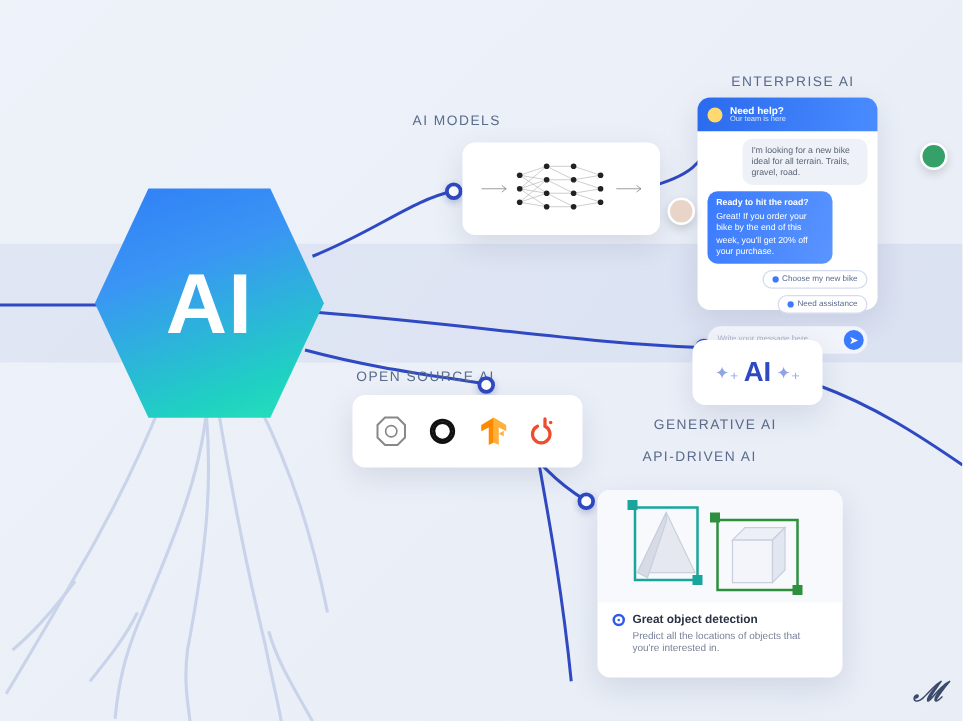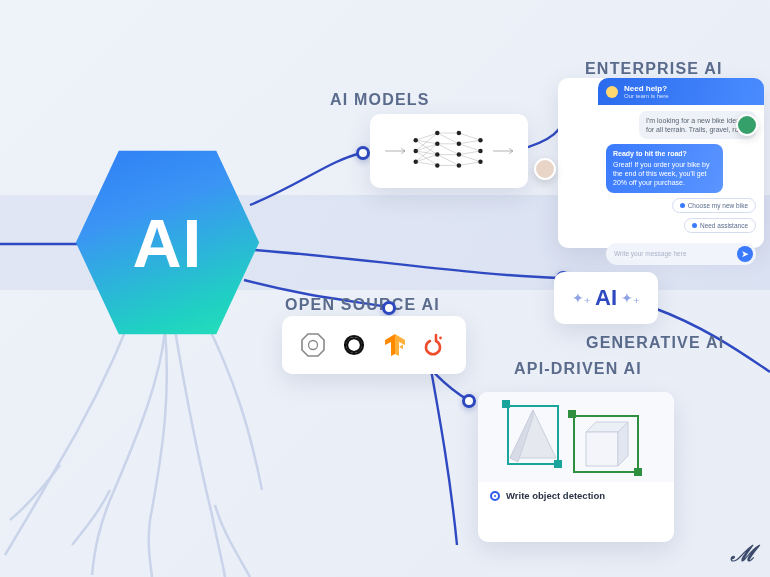--- a/index.html
+++ b/index.html
@@ -46,22 +46,22 @@
   }
 
   .card {
     position: absolute;
     background: #fff;
     border-radius: 10px;
     box-shadow: 0 8px 24px rgba(30,50,100,0.12);
   }
   .section-title {
     position: absolute;
-    font-size: 16px;
-    font-weight: 700;
+    font-size: 11px;
+    font-weight: 400;
     letter-spacing: 1.2px;
     color: #5a6b8c;
   }
 
   .node-dot {
     position: absolute;
     width: 14px; height: 14px;
     border-radius: 50%;
     background: #fff;
     border: 3px solid #2f49c2;
@@ -77,21 +77,21 @@
   
   .opensource-card { left: 282px; top: 316px; width: 184px; height: 58px; display:flex; align-items:center; justify-content:space-around; padding: 0 10px; }
   .os-icon { width: 26px; height: 26px; display:flex; align-items:center; justify-content:center; }
 
   
   .gen-card { left: 554px; top: 272px; width: 104px; height: 52px; display:flex; align-items:center; justify-content:center; gap:4px; }
   .gen-text { font-size: 22px; font-weight: 700; color: #2f49c2; }
   .sparkle { color: #8fa3e6; font-size: 14px; }
 
   
-  .chat-card { left: 558px; top: 78px; width: 206px; height: 170px; font-size: 7px; padding-left: 40px; }
+  .chat-card { left: 558px; top: 78px; width: 144px; height: 170px; font-size: 7px; }
   .chat-header {
     background: linear-gradient(100deg, #2a6aee, #4a8cff);
     color: #fff;
     padding: 6px 8px;
     border-radius: 10px 10px 0 0;
     display:flex; align-items:center; gap:6px;
   }
   .chat-avatar { width:12px; height:12px; border-radius:50%; background:#ffd970; }
   .chat-body { padding: 6px 8px; display:flex; flex-direction:column; gap:5px; }
   .bubble { border-radius: 8px; padding: 5px 7px; max-width: 78%; line-height:1.3; }
@@ -163,21 +163,21 @@
 </svg>
 
 <div class="hexagon">
   <div class="hex-shape"></div>
   <div class="hex-label">AI</div>
 </div>
 
 <div class="section-title" style="left:330px; top:91px;">AI MODELS</div>
 <div class="section-title" style="left:585px; top:60px;">ENTERPRISE AI</div>
 <div class="section-title" style="left:285px; top:296px;">OPEN SOURCE AI</div>
-<div class="section-title" style="left:586px; top:334px;">GENERATIVE AI</div>
+<div class="section-title" style="left:523px; top:334px;">GENERATIVE AI</div>
 <div class="section-title" style="left:514px; top:360px;">API-DRIVEN AI</div>
 
 <div class="node-dot" style="left:356px; top:146px;"></div>
 <div class="node-dot" style="left:382px; top:301px;"></div>
 <div class="node-dot" style="left:556px; top:271px;"></div>
 <div class="node-dot" style="left:462px; top:394px;"></div>
 
 <div class="card models-card">
   <svg class="nn" viewBox="0 0 158 60">
     <g stroke="#4a4a4a" stroke-width="0.6" opacity="0.8">
@@ -320,18 +320,19 @@
       <g stroke="#c9cfdd" stroke-width="1">
         <polygon points="108,40 140,40 150,30 118,30" fill="#eceff6"></polygon>
         <polygon points="108,40 108,74 140,74 140,40" fill="#f3f5fa"></polygon>
         <polygon points="140,40 150,30 150,64 140,74" fill="#e2e6f0"></polygon>
       </g>
     </svg>
   </div>
   <div class="api-info">
     <div class="api-radio">
       <span class="api-radio-dot"></span>
-      <span class="api-info-title">Write object detection</span>
-    </div>
+      <span class="api-info-title">Great object detection</span>
+    </div>
+    <div class="api-info-desc">Predict all the locations of objects that you're interested in.</div>
   </div>
 </div>
 
 <div class="logo-mark">ℳ</div>
 
 </body></html>

